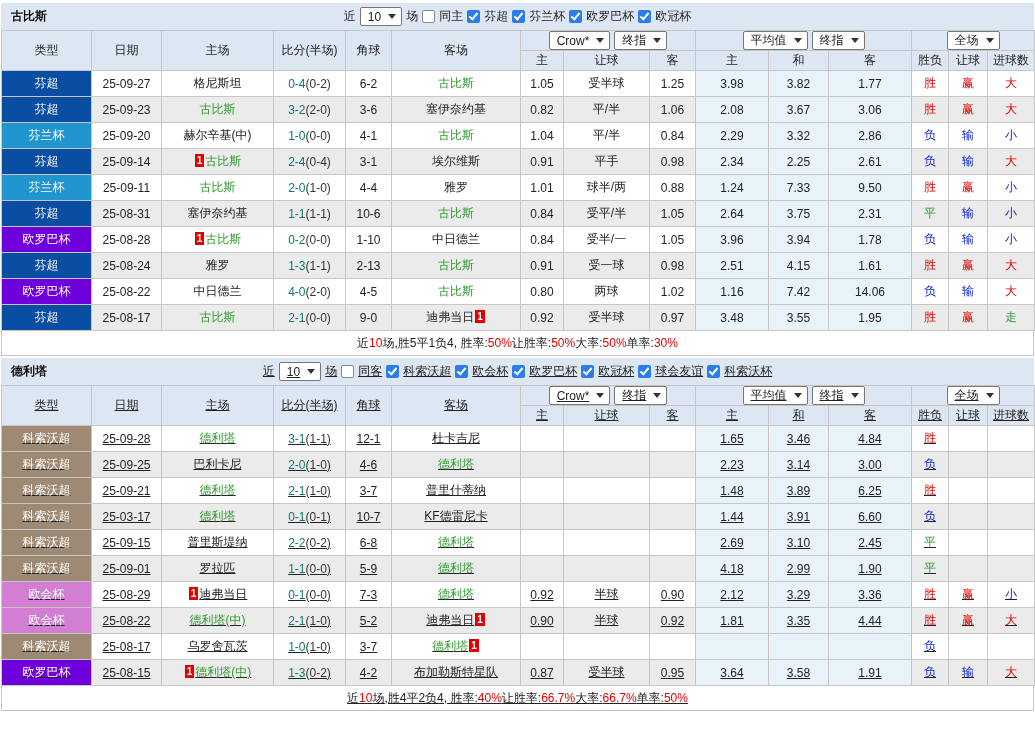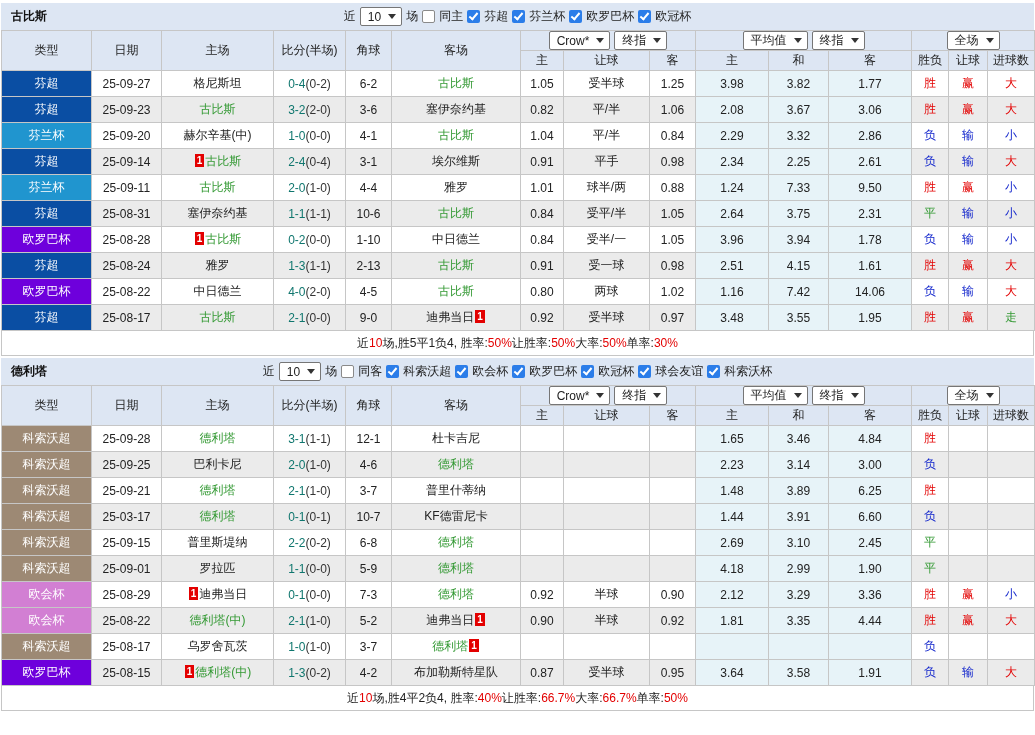--- a/index.html
+++ b/index.html
@@ -37,21 +37,21 @@
   .team-green{color:#339933;}
   .score-main{color:#0f766e;}
   .score-half{color:#333;}
   .c-red{color:#e30000;}
   .c-blue{color:#1326cc;}
   .c-green{color:#339933;}
   .badge1{display:inline-block;background:#e30000;color:#fff;font-size:10px;line-height:13px;padding:0 2px;margin:0 1px;font-weight:bold;vertical-align:1px;}
   .sel-wrap{display:flex;justify-content:center;align-items:center;gap:4px;}
 
   .summary{height:24px;display:flex;align-items:center;justify-content:center;border:1px solid #c6c6c6;border-top:none;background:#fff;}
-  .team-block + .team-block{margin-top:2px;}
+  .team-block + .team-block{margin-top:2px;text-decoration:underline;}
 </style>
 </head>
 <body>
 
 <div class="page">
 
 
   <section class="team-block">
   <div class="filter-row">
     <span class="team-name">古比斯</span>

